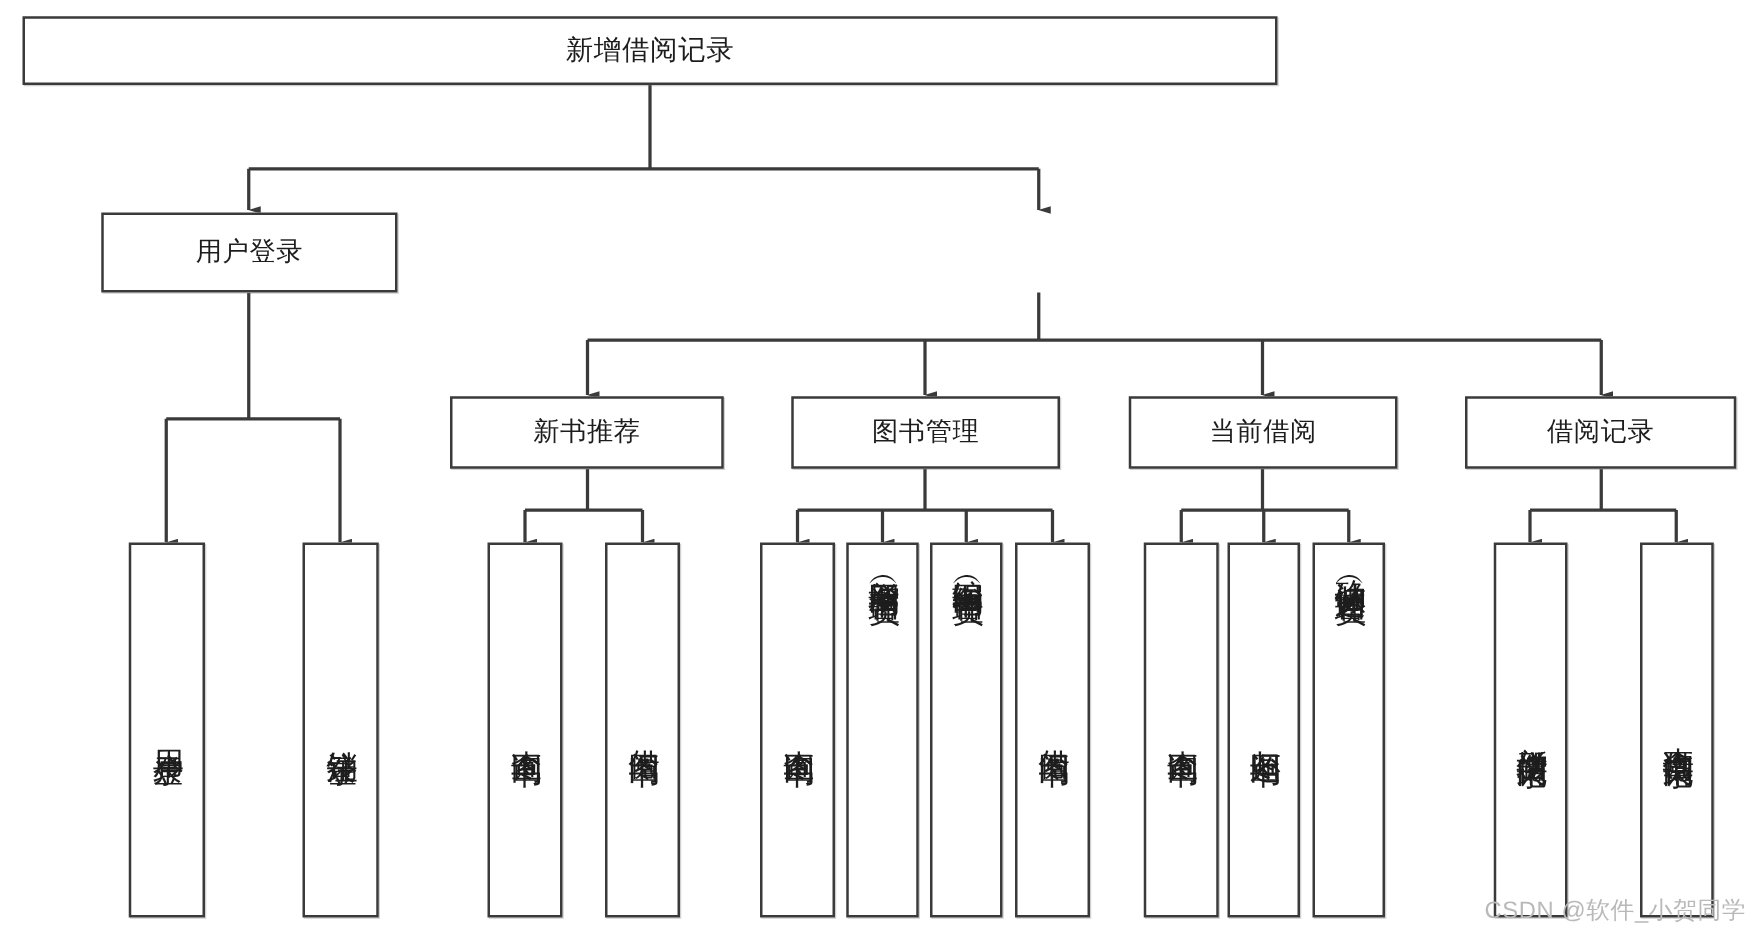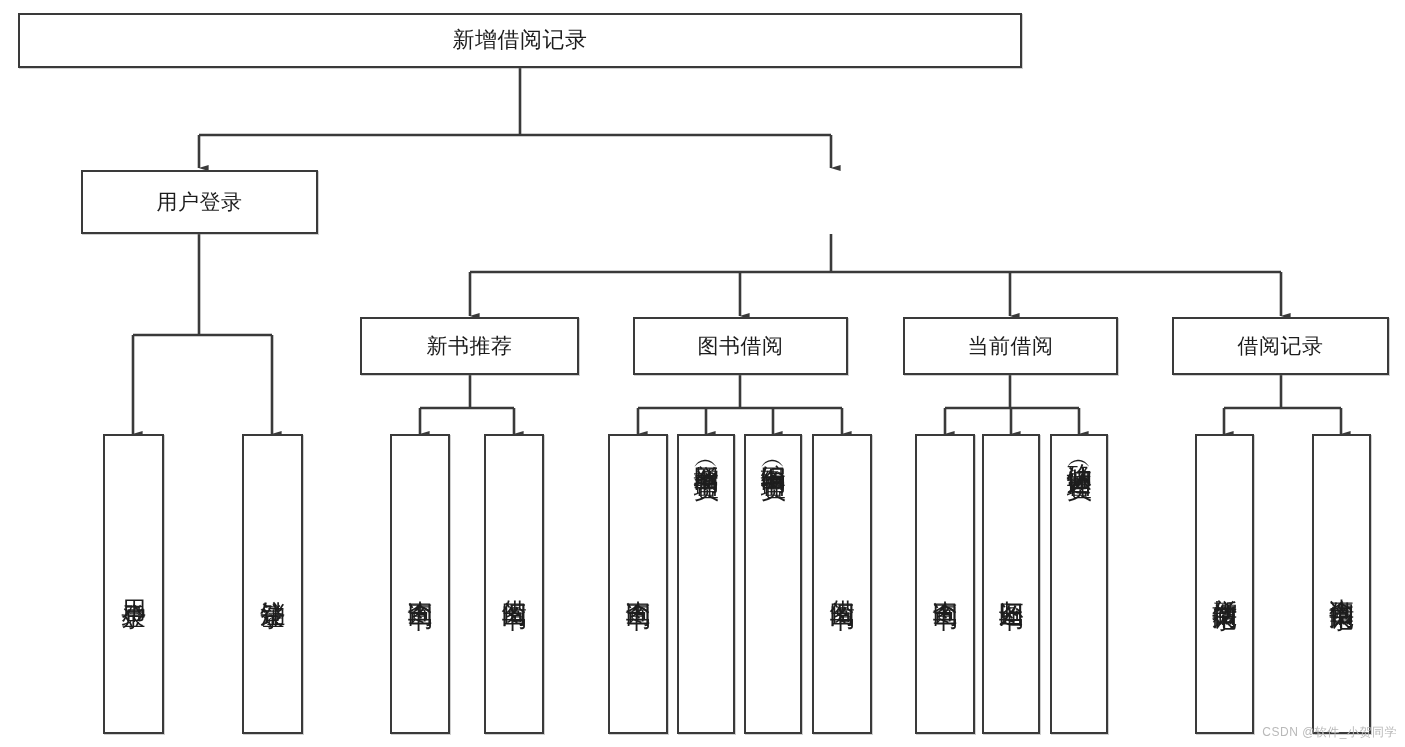--- a/index.html
+++ b/index.html
@@ -67,21 +67,21 @@
     text-align: left;
   }
   .node.vertical.v-center {
     align-items: center;
     padding-top: 0;
   }
   .watermark {
     position: absolute;
     right: 8px;
     bottom: 6px;
-    font-size: 12px;
+    font-size: 19px;
     color: #b9b9b9;
     letter-spacing: 0.5px;
     white-space: nowrap;
     user-select: none;
   }
 </style>
 </head>
 <body>
 
 <div id="diagram-root">
@@ -144,21 +144,21 @@
   </div>
 
   <div class="node horizontal" style="left:81px; top:170px; width:237px; height:64px;">
     <span class="node-label">用户登录</span>
   </div>
 
   <div class="node horizontal" style="left:360px; top:317px; width:219px; height:58px;">
     <span class="node-label">新书推荐</span>
   </div>
   <div class="node horizontal" style="left:633px; top:317px; width:215px; height:58px;">
-    <span class="node-label">图书借阅</span>
+    <span class="node-label">图书管理</span>
   </div>
   <div class="node horizontal" style="left:903px; top:317px; width:215px; height:58px;">
     <span class="node-label">当前借阅</span>
   </div>
   <div class="node horizontal" style="left:1172px; top:317px; width:217px; height:58px;">
     <span class="node-label">借阅记录</span>
   </div>
 
   <div class="node vertical v-center" style="left:103px; top:434px; width:61px; height:300px;">
     <span class="node-label">用户登录</span>

